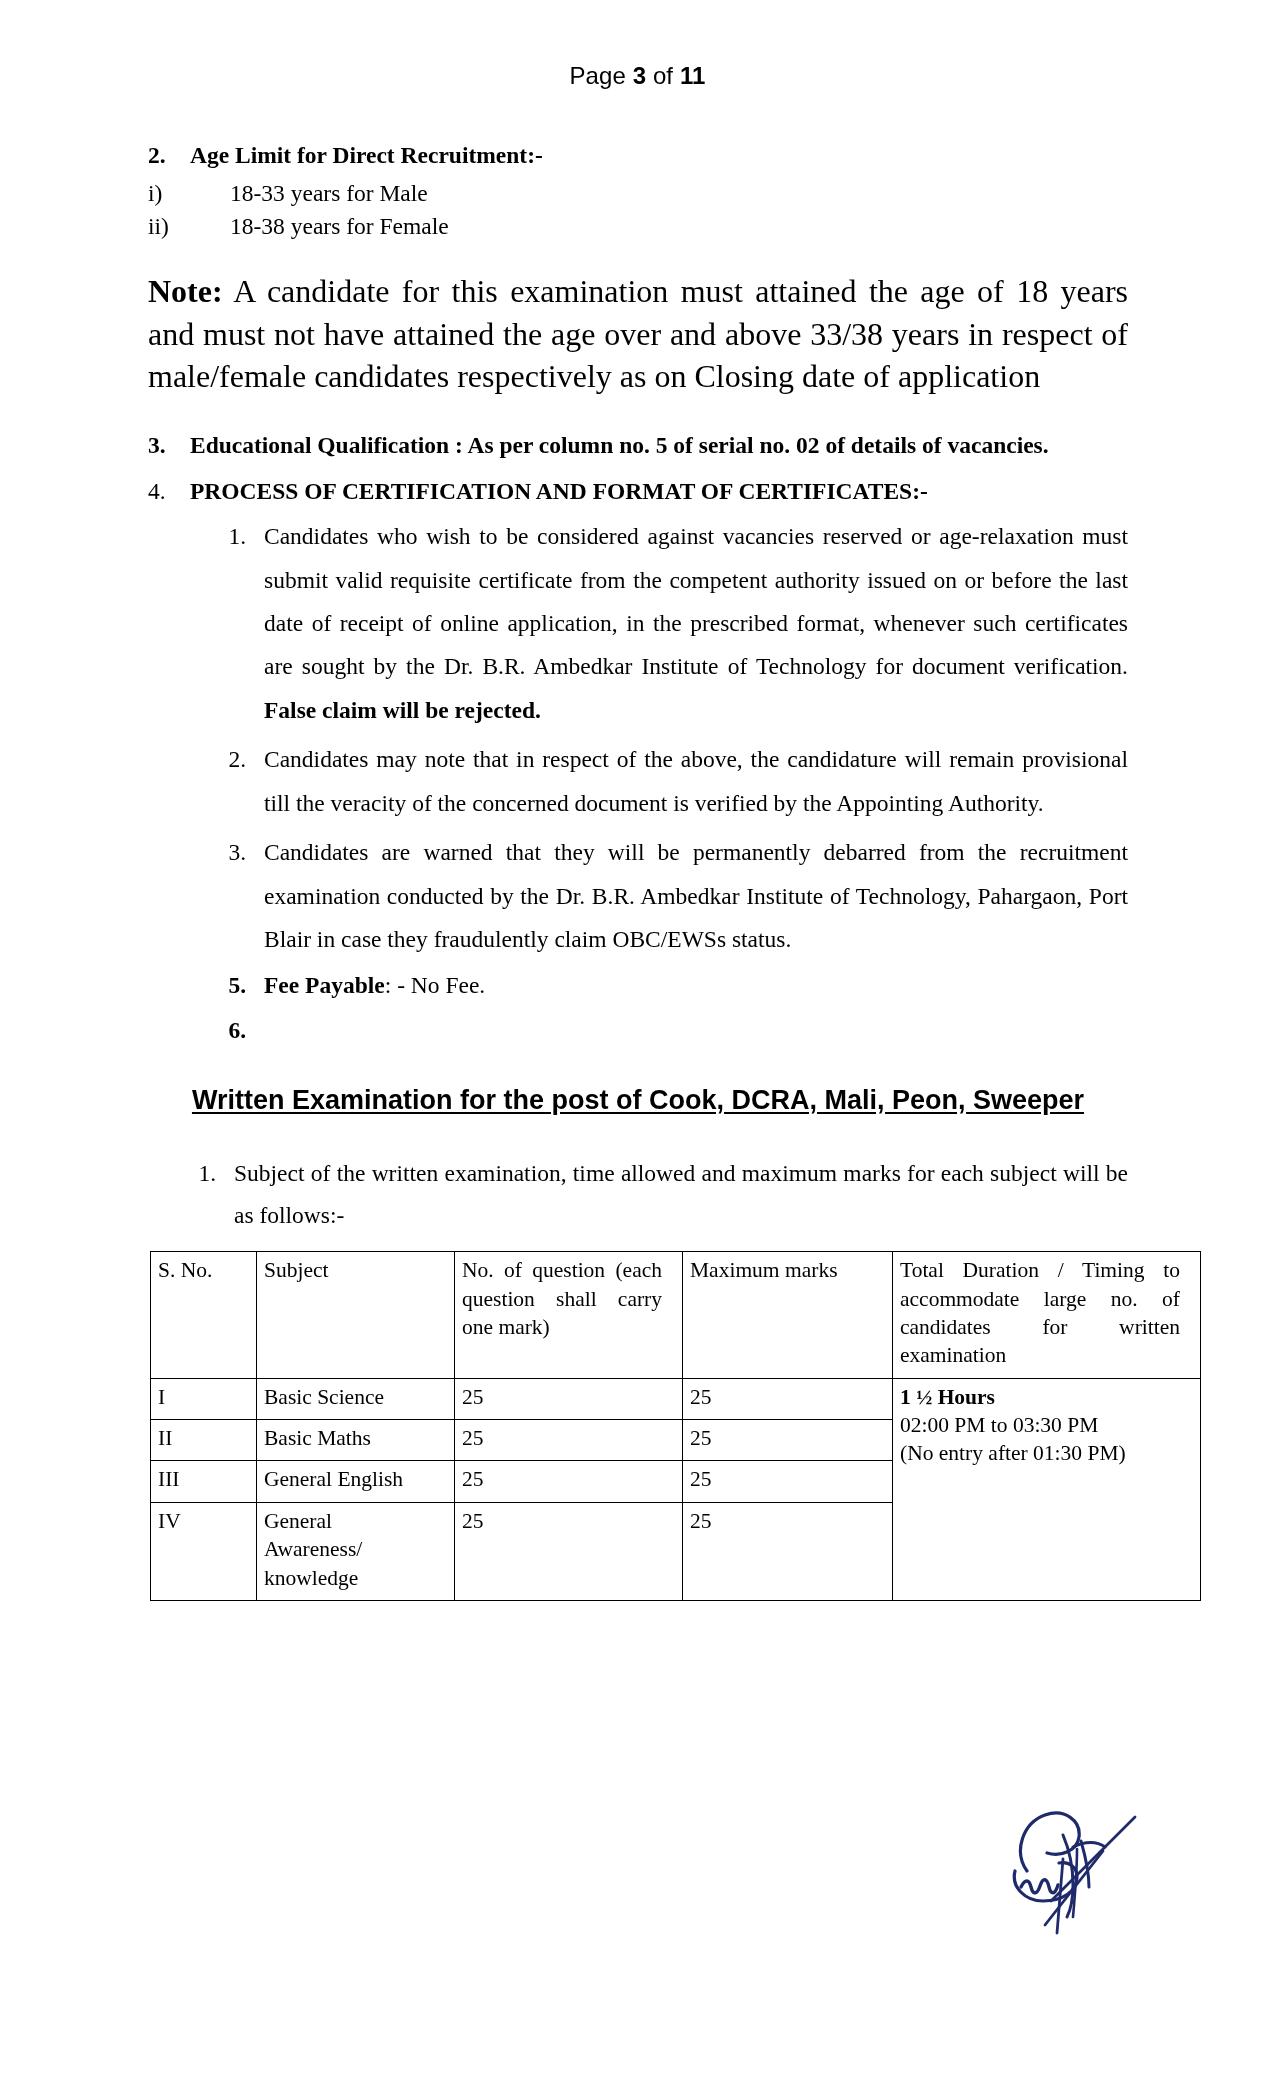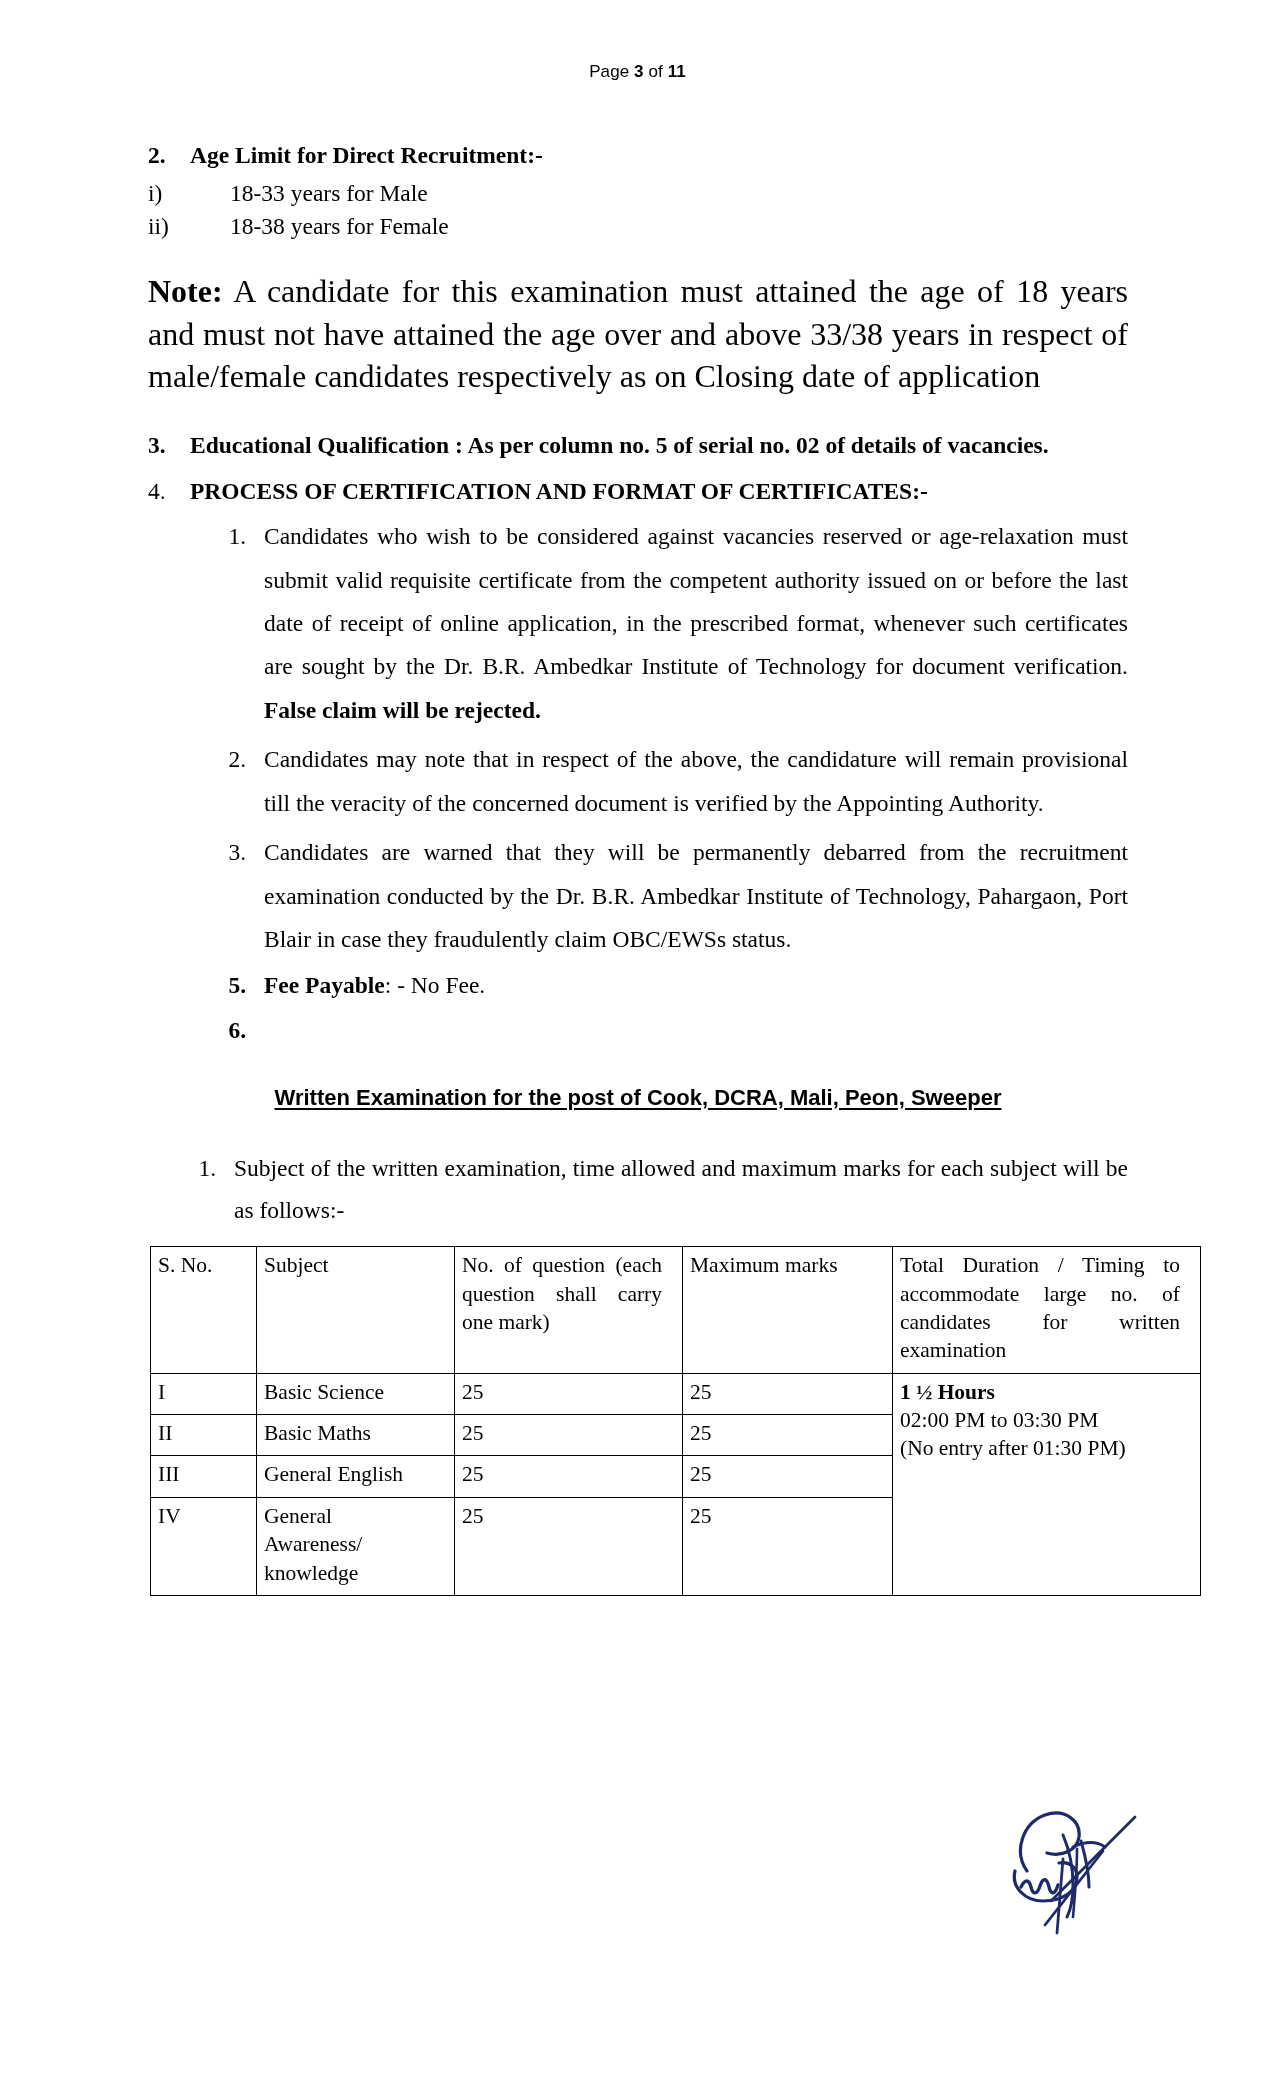--- a/index.html
+++ b/index.html
@@ -25,21 +25,21 @@
   }
 
   
   .page-header {
     position: absolute;
     top: 62px;
     left: 0;
     width: 1275px;
     text-align: center;
     font-family: "Liberation Sans", "DejaVu Sans", sans-serif;
-    font-size: 17px;
+    font-size: 24px;
     letter-spacing: 0.1px;
   }
   .page-header b { font-weight: bold; }
 
   
   .content {
     position: absolute;
     left: 148px;
     top: 140px;
     width: 980px;
@@ -145,21 +145,21 @@
     text-align: justify;
     text-justify: inter-word;
   }
   .bold-item .btxt .lead { font-weight: bold; }
 
   
   .exam-heading {
     margin-top: 32px;
     text-align: center;
     font-family: "Liberation Sans", "DejaVu Sans", sans-serif;
-    font-size: 22px;
+    font-size: 27px;
     font-weight: bold;
     text-decoration: underline;
     text-underline-offset: 3px;
   }
 
   
   .subject-intro {
     margin-top: 36px;
     display: flex;
     font-size: 23.5px;

